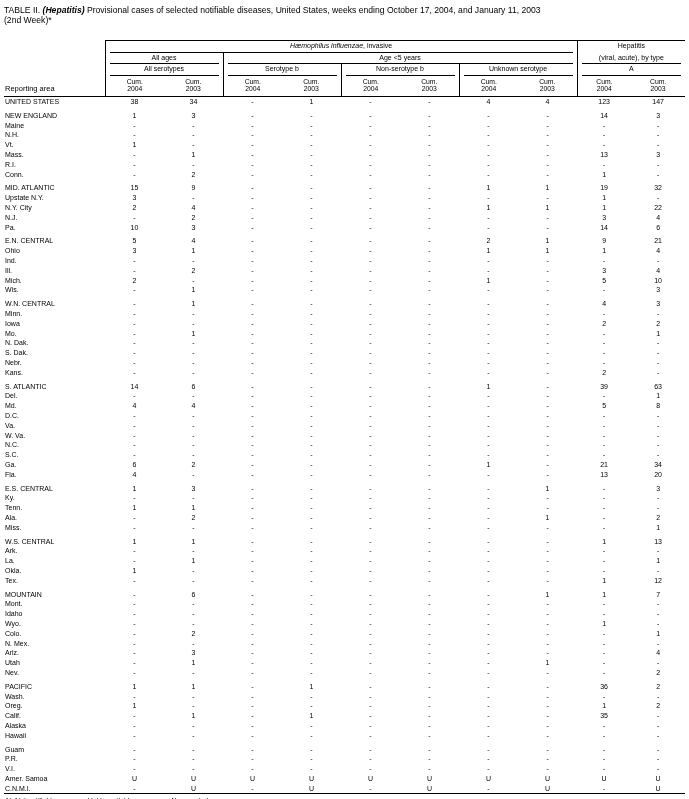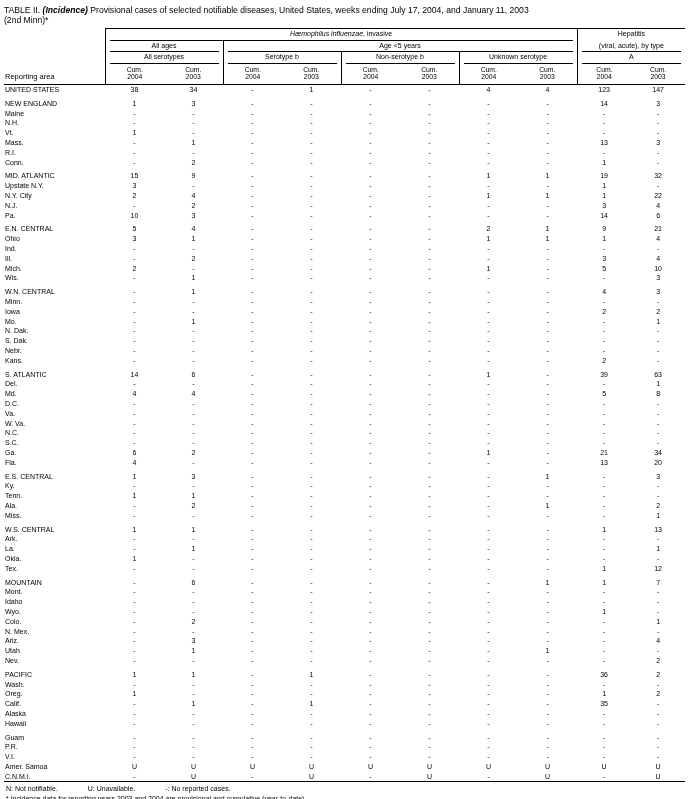--- a/index.html
+++ b/index.html
@@ -7,21 +7,21 @@
     width: 689px; height: 799px; background: #ffffff; color: #000;
     font-family: "Liberation Sans", sans-serif; overflow: hidden;
   }
   .page { padding: 5px 3px 0 4px; }
 
   .title { font-size: 8.6px; line-height: 10px; width: 685px; }
   .title .bold { font-weight: normal; }
   .title .cont { font-weight: bold; font-style: italic; }
   .title-line2 { font-size: 8.6px; line-height: 10px; }
 
-  table { border-collapse: collapse; table-layout: fixed; width: 681px; margin-top: 3px; }
+  table { border-collapse: collapse; table-layout: fixed; width: 681px; margin-top: 15px; }
   th, td { padding: 0; font-weight: normal; }
 
   
   thead th { vertical-align: top; }
   th.btop { border-top: 1px solid #000; }
   .vl { border-left: 1px solid #000; }
   .band {
     display: block; margin: 1px 4px 0 4px; padding-bottom: 1px;
     border-bottom: 1px solid #000; text-align: center;
     font-size: 7px; line-height: 8.5px; white-space: nowrap;
@@ -46,23 +46,23 @@
   
   .legend { display: flex; gap: 30px; font-size: 7px; line-height: 9px; margin-top: 2px; padding-left: 2px; }
   .note { font-size: 7px; line-height: 9px; margin-top: 1px; padding-left: 2px; }
 </style>
 </head>
 <body>
 
 <div class="page">
 
   <div class="title">
-    <span class="bold">TABLE II.</span><span class="cont"> (Incidence) </span><span>Provisional cases of selected notifiable diseases, United States, weeks ending July 17, 2004, and January 11, 2003</span>
+    <span class="bold">TABLE II.</span><span class="cont"> (Hepatitis) </span><span>Provisional cases of selected notifiable diseases, United States, weeks ending October 17, 2004, and January 11, 2003</span>
   </div>
-  <div class="title-line2">(2nd Minn)*</div>
+  <div class="title-line2">(2nd Week)*</div>
 
   <table>
     <colgroup>
       <col style="width:101px">
       <col style="width:59px">
         <col style="width:59px">
       <col style="width:59px">
         <col style="width:59px">
       <col style="width:59px">
         <col style="width:59px">

